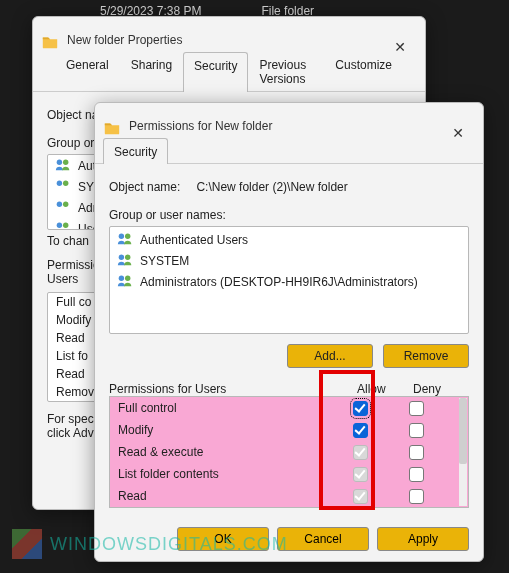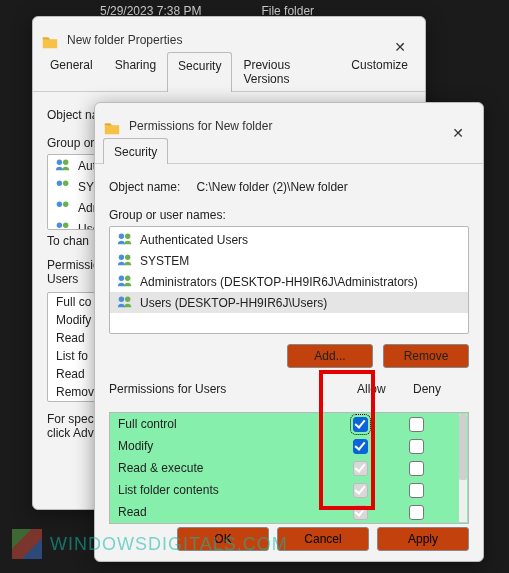--- a/index.html
+++ b/index.html
@@ -3,37 +3,37 @@
 <meta charset="utf-8">
 <style>
   * { box-sizing: border-box; font-family: "Segoe UI", Tahoma, sans-serif; font-size: 12px; }
   body { margin:0; width:509px; height:573px; background:#1b1b1b; position:relative; overflow:hidden; }
   .bgrow { position:absolute; top:4px; left:100px; color:#d0d0d0; font-size:12px; display:flex; gap:60px;}
   .win { position:absolute; background:#f3f3f3; border:1px solid #bbb; border-radius:6px; box-shadow:0 4px 20px rgba(0,0,0,0.4); }
   .titlebar { height:34px; display:flex; align-items:flex-start; padding:16px 8px; gap:8px; }
   .folder-icon svg { width:18px; height:18px; }
   .title-text { color:#333; flex:1; }
   .close-x { width:34px; height:28px; display:flex; align-items:center; justify-content:center; cursor:pointer; color:#333; font-size:14px; }
-  .tabs { display:flex; border-bottom:1px solid #ccc; padding:0 6px; gap:0;}
+  .tabs { display:flex; border-bottom:1px solid #ccc; padding:0 22px; gap:0;}
   .tab { padding:6px 10px 5px; border:1px solid transparent; border-bottom:none; background:transparent; cursor:pointer; color:#222;}
   .tab.active { background:#f3f3f3; border-color:#bbb; border-radius:3px 3px 0 0; position:relative; top:1px;}
   .body { padding:10px 14px; color:#222; }
   .obj-row { display:flex; gap:16px; margin:6px 0 14px;}
   .label { color:#222; }
   .groupbox { border:1px solid #b8b8b8; background:#fff; border-radius:2px; }
   .userrow { display:flex; align-items:center; gap:6px; padding:2px 6px; }
   .userrow.selected { background:#e5e5e5;}
   .user-icon svg { width:18px; height:14px; }
-  .btn { border:1px solid #888; background:#c2410c; padding:4px 0; border-radius:3px; cursor:pointer; text-align:center; }
+  .btn { border:1px solid #888; background:#eab308; padding:4px 0; border-radius:3px; cursor:pointer; text-align:center; }
   .btn-row { display:flex; gap:10px; justify-content:flex-end; margin-top:10px;}
   .btn-row .btn { width:86px;}
   .perm-headers { display:flex; margin-top:14px; }
   .perm-headers .ph-label { flex:1; }
   .perm-headers .ph-col { width:56px; text-align:left; }
-  .perm-list { border:1px solid #b8b8b8; background:#86efac; margin-top:16px; position:relative; padding-right:24px;}
+  .perm-list { border:1px solid #b8b8b8; background:#f9a8d4; margin-top:0; position:relative; padding-right:24px;}
   .scroll-track { position:absolute; right:1px; top:1px; bottom:1px; width:8px; background:#efefef;}
   .scroll-handle { position:absolute; right:1px; top:1px; width:8px; height:60%; background:#cfcfcf; border-radius:2px;}
   .perm-row { display:flex; align-items:center; height:22px; padding-left:8px;}
   .perm-row .pname { flex:1;}
   .perm-row .cell { width:56px; text-align:center;}
   .cb { display:inline-block; width:15px; height:15px; border:1px solid #777; border-radius:3px; background:#fff; position:relative; vertical-align:middle;}
   .cb.checked { background:#0a64d8; border-color:#0a64d8;}
   .cb.checked::after { content:""; position:absolute; left:3px; top:0px; width:4px; height:8px; border:solid #fff; border-width:0 2px 2px 0; transform:rotate(40deg);}
   .cb.checked.focus { outline:1px dotted #000; outline-offset:2px;}
   .cb.disabled { background:#d8d8d8; border-color:#bcbcbc;}
@@ -168,29 +168,20 @@
         </div>
       <div class="userrow">
           <span class="user-icon"><svg viewBox="0 0 20 14">
               <circle cx="6" cy="5" r="3" fill="#4a90d9"></circle>
               <circle cx="13" cy="5" r="3" fill="#6ab04c"></circle>
               <path d="M2 14c0-3 2-4 4-4s4 1 4 4" fill="#4a90d9"></path>
               <path d="M9 14c0-3 2-4 4-4s4 1 4 4" fill="#6ab04c"></path>
             </svg></span>
           <span>Administrators (DESKTOP-HH9IR6J\Administrators)</span>
         </div>
-      <div class="userrow selected">
-          <span class="user-icon"><svg viewBox="0 0 20 14">
-              <circle cx="6" cy="5" r="3" fill="#4a90d9"></circle>
-              <circle cx="13" cy="5" r="3" fill="#6ab04c"></circle>
-              <path d="M2 14c0-3 2-4 4-4s4 1 4 4" fill="#4a90d9"></path>
-              <path d="M9 14c0-3 2-4 4-4s4 1 4 4" fill="#6ab04c"></path>
-            </svg></span>
-          <span>Users (DESKTOP-HH9IR6J\Users)</span>
-        </div>
     </div>
     <div class="btn-row">
       <div class="btn">Add...</div>
       <div class="btn">Remove</div>
     </div>
     <div class="perm-headers">
       <div class="ph-label">Permissions for Users</div>
       <div class="ph-col">Allow</div>
       <div class="ph-col">Deny</div>
     </div>

